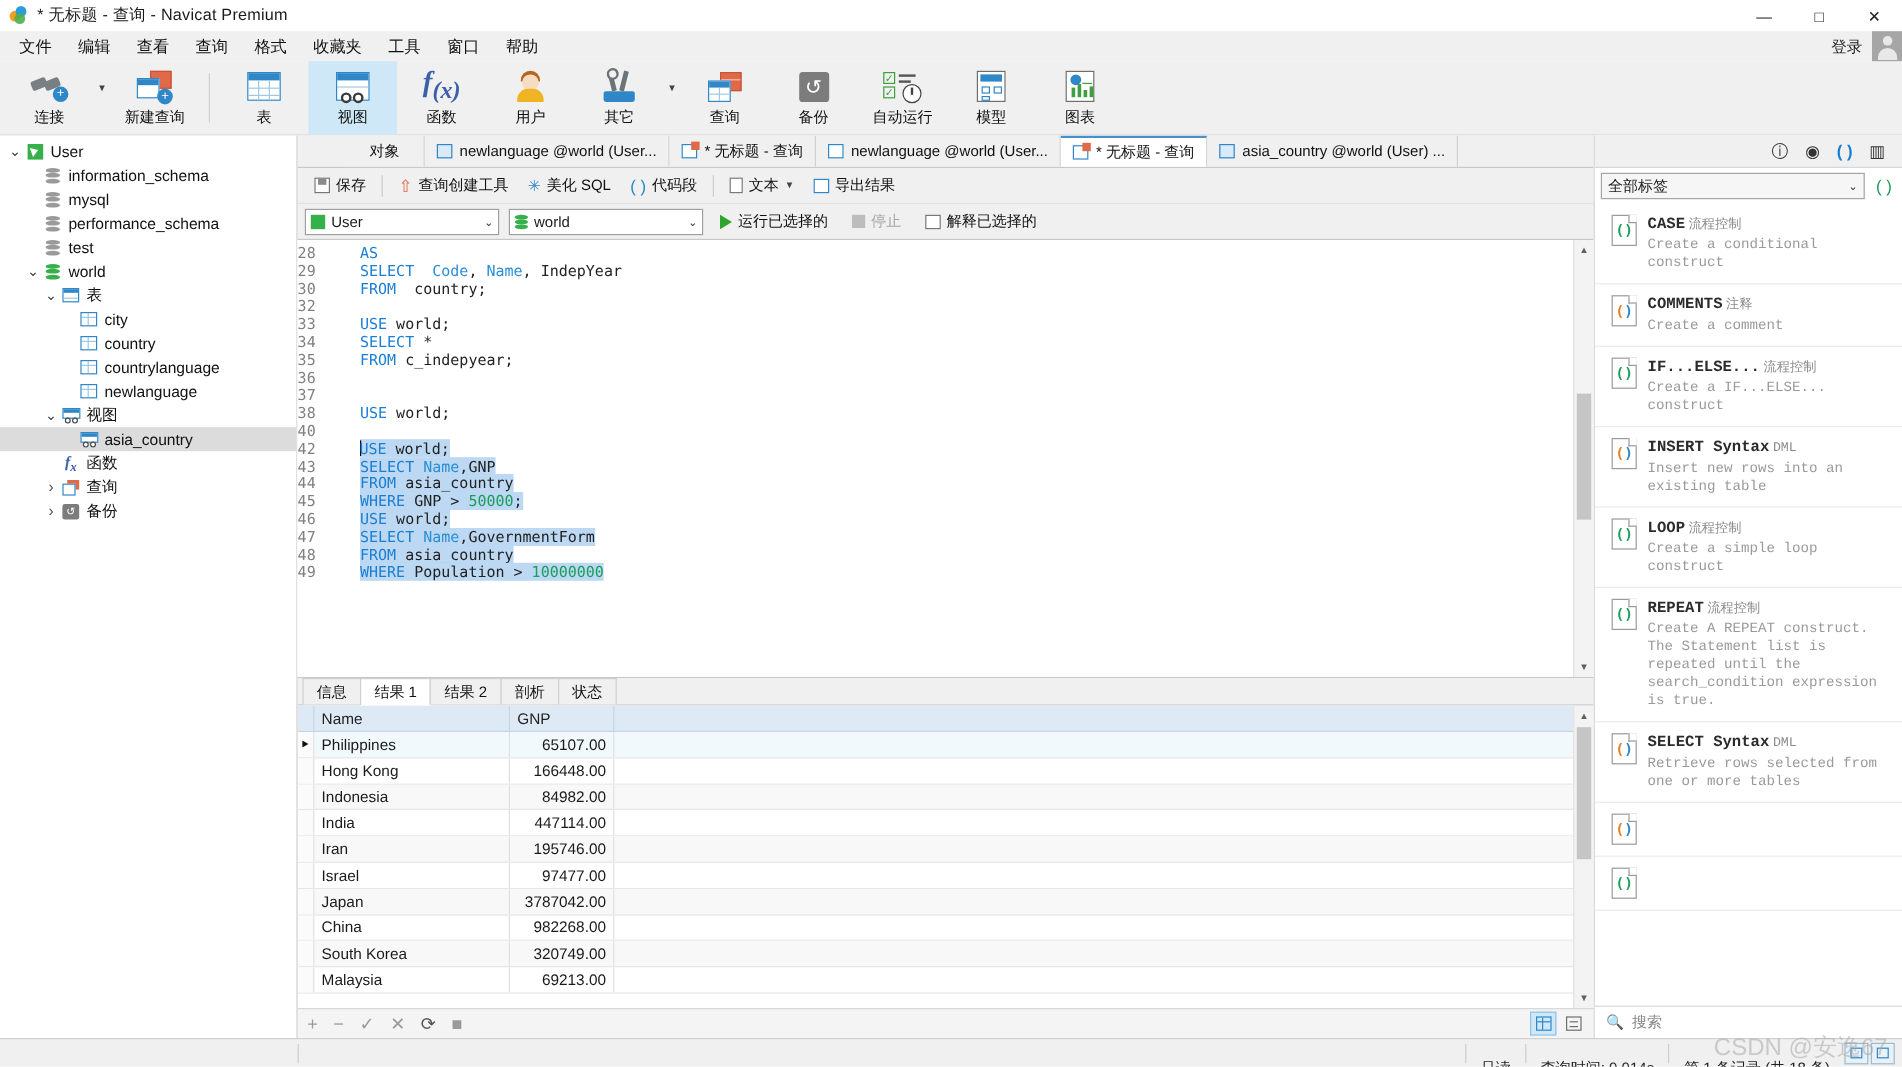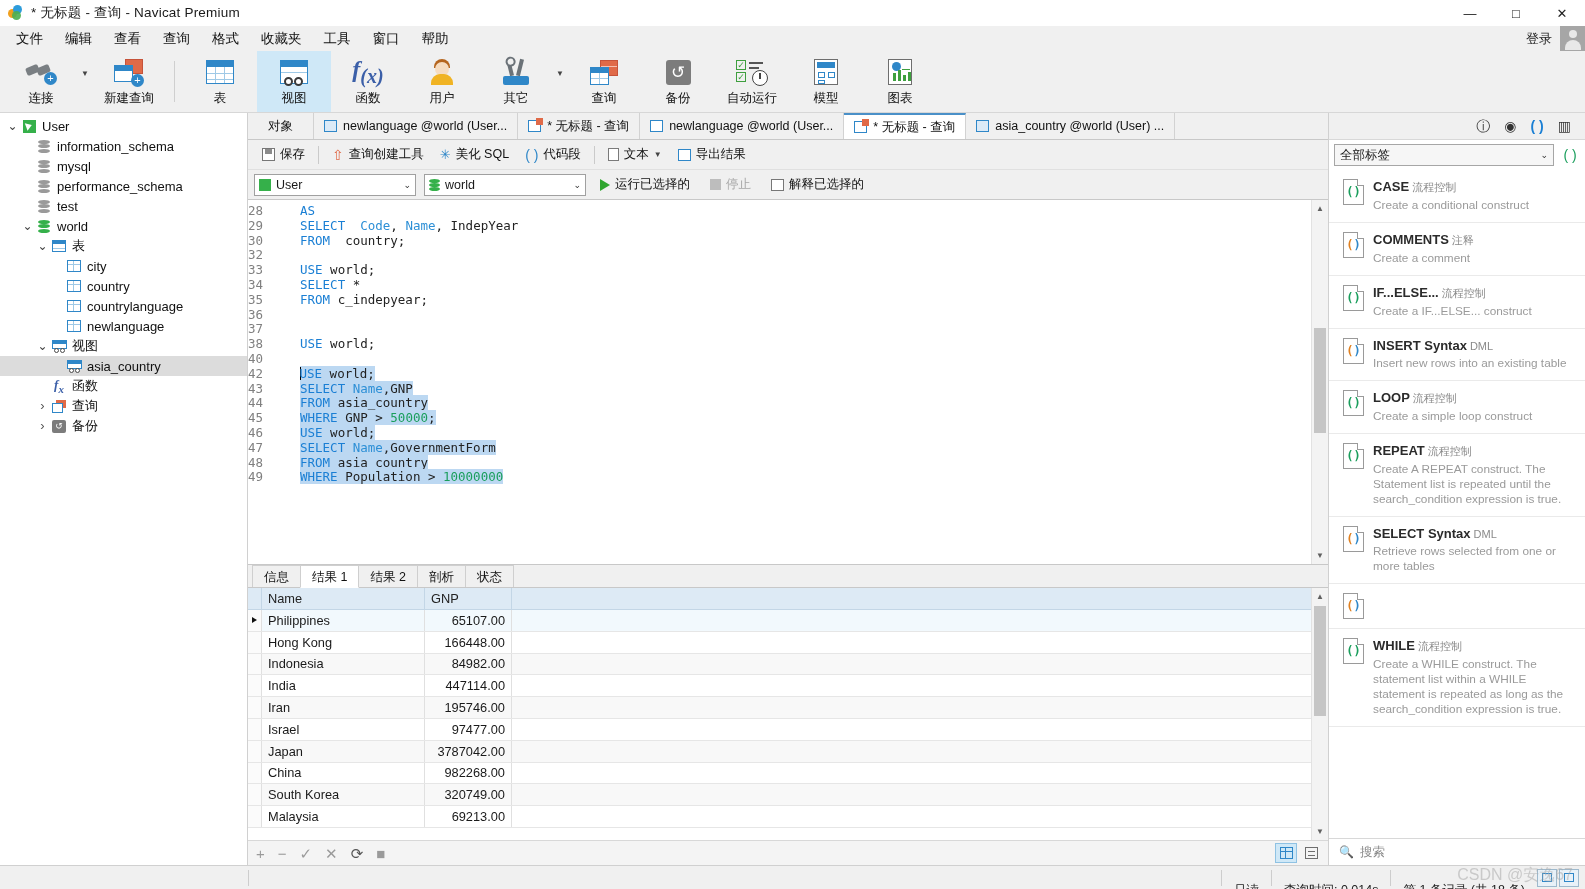--- a/index.html
+++ b/index.html
@@ -308,21 +308,21 @@
   .snip { display: flex; gap: 9px; padding: 9px 10px 9px 14px; border-bottom: 1px solid #eaeaea; cursor: default; }
   .snip-ico {
     width: 21px; height: 26px; flex: 0 0 21px; border: 1.4px solid #9a9a9a; background: #fff;
     position: relative; display: flex; align-items: center; justify-content: center;
     font-family: "DejaVu Sans Mono", monospace; font-size: 12px; font-weight: 700;
   }
   .snip-ico::after { content:""; position:absolute; right:-1px; top:-1px; width:6px;height:6px;
     background:#fff; border-left:1.4px solid #9a9a9a; border-bottom:1.4px solid #9a9a9a; }
   .snip-ico .pa { color: #1a9e5c; } .snip-ico .pb { color: #1a9e5c; }
   .snip-ico.mix .pa { color: #e08020; } .snip-ico.mix .pb { color: #2f87c8; }
-  .snip-body { flex: 1; min-width: 0; }
+  .snip-body { flex: 1; min-width: 0; font-family: Liberation Mono, monospace; }
   .snip-title { font-size: 13px; font-weight: 700; color: #2b2b2b; margin-bottom: 3px; }
   .snip-title .cat { font-weight: 400; font-size: 11px; color: #8a8a8a; margin-left: 3px; }
   .snip-desc { font-size: 11.8px; color: #9a9a9a; line-height: 15px; }
 
   .rp-search { height: 27px; flex: 0 0 27px; border-top: 1px solid #d8d8d8; display: flex; align-items: center; gap: 6px; padding-left: 10px; background: #fff; }
   .rp-search .mag { font-size: 12px; color: #777; }
   .rp-search .ph { font-size: 12.5px; color: #888; }
 
   
   .statusbar {
@@ -332,21 +332,21 @@
   .sb-cell { padding: 12px 12px; height: 24px; line-height: 24px; white-space: nowrap; }
   .sb-div { width: 1px; height: 16px; background: #cdcdcd; }
   .sb-left { width: 248px; flex: 0 0 248px; }
   .sb-spacer { flex: 1; }
   .sb-corner { display: flex; gap: 2px; padding-right: 6px; }
   .sb-cbtn { width: 20px; height: 18px; border: 1px solid #9db9cd; background: #e8f1f8; display:flex;align-items:center;justify-content:center; }
   .sb-cbtn .sq { width: 10px; height: 9px; border: 1.3px solid #2f87c8; }
 
   
   .watermark {
-    position: absolute; right: 12px; bottom: 3px; font-size: 16px; color: rgba(170,170,170,.55);
+    position: absolute; right: 12px; bottom: 3px; font-size: 20px; color: rgba(170,170,170,.55);
     font-family: "Liberation Sans", sans-serif; pointer-events: none; white-space: nowrap;
   }
 </style>
 </head>
 <body>
 
 <div class="app">
 
   <div class="titlebar">
     <div class="app-icon">
@@ -678,21 +678,21 @@
             </span>
             <span>备份</span>
           </div>
         </div>
     </div>
 
     <div class="main">
 
       <div class="tabs">
         <div id="tabs-host" style="display:flex;align-items:stretch;">
-            <div class="tab" style="padding: 0px 20px;">
+            <div class="tab" style="padding: 0px 20px; margin-left: 40px;">
               <span class="ttxt">对象</span>
             </div>
             <div class="tab">
               <span class="tico"><span style="display:inline-block;width:13px;height:12px;border:1.3px solid #2f87c8;background:#dbeaf7;"></span></span>
               <span class="ttxt">newlanguage @world (User...</span>
             </div>
             <div class="tab">
               <span class="tico"><span style="display:inline-block;width:13px;height:12px;border:1.3px solid #2f87c8;background:#fff;position:relative;"><span style="position:absolute;right:-3px;top:-3px;width:7px;height:7px;background:#e06a48;"></span></span></span>
               <span class="ttxt">* 无标题 - 查询</span>
             </div>
@@ -986,24 +986,20 @@
             <span class="snip-ico mix">
               <span class="pa">(</span>
               <span class="pb">)</span>
             </span>
           </div>
           <div class="snip">
             <span class="snip-ico ">
               <span class="pa">(</span>
               <span class="pb">)</span>
             </span>
-            <span class="snip-body">
-              <span class="snip-title" style="display:block">WHILE<span class="cat">流程控制</span></span>
-              <span class="snip-desc" style="display:block">Create a WHILE construct. The statement list within a WHILE statement is repeated as long as the search_condition expression is true.</span>
-            </span>
           </div>
         </div>
       <div class="rp-search">
         <span class="mag">🔍</span>
         <span class="ph">搜索</span>
       </div>
     </div>
   </div>
 
   <div class="statusbar">

